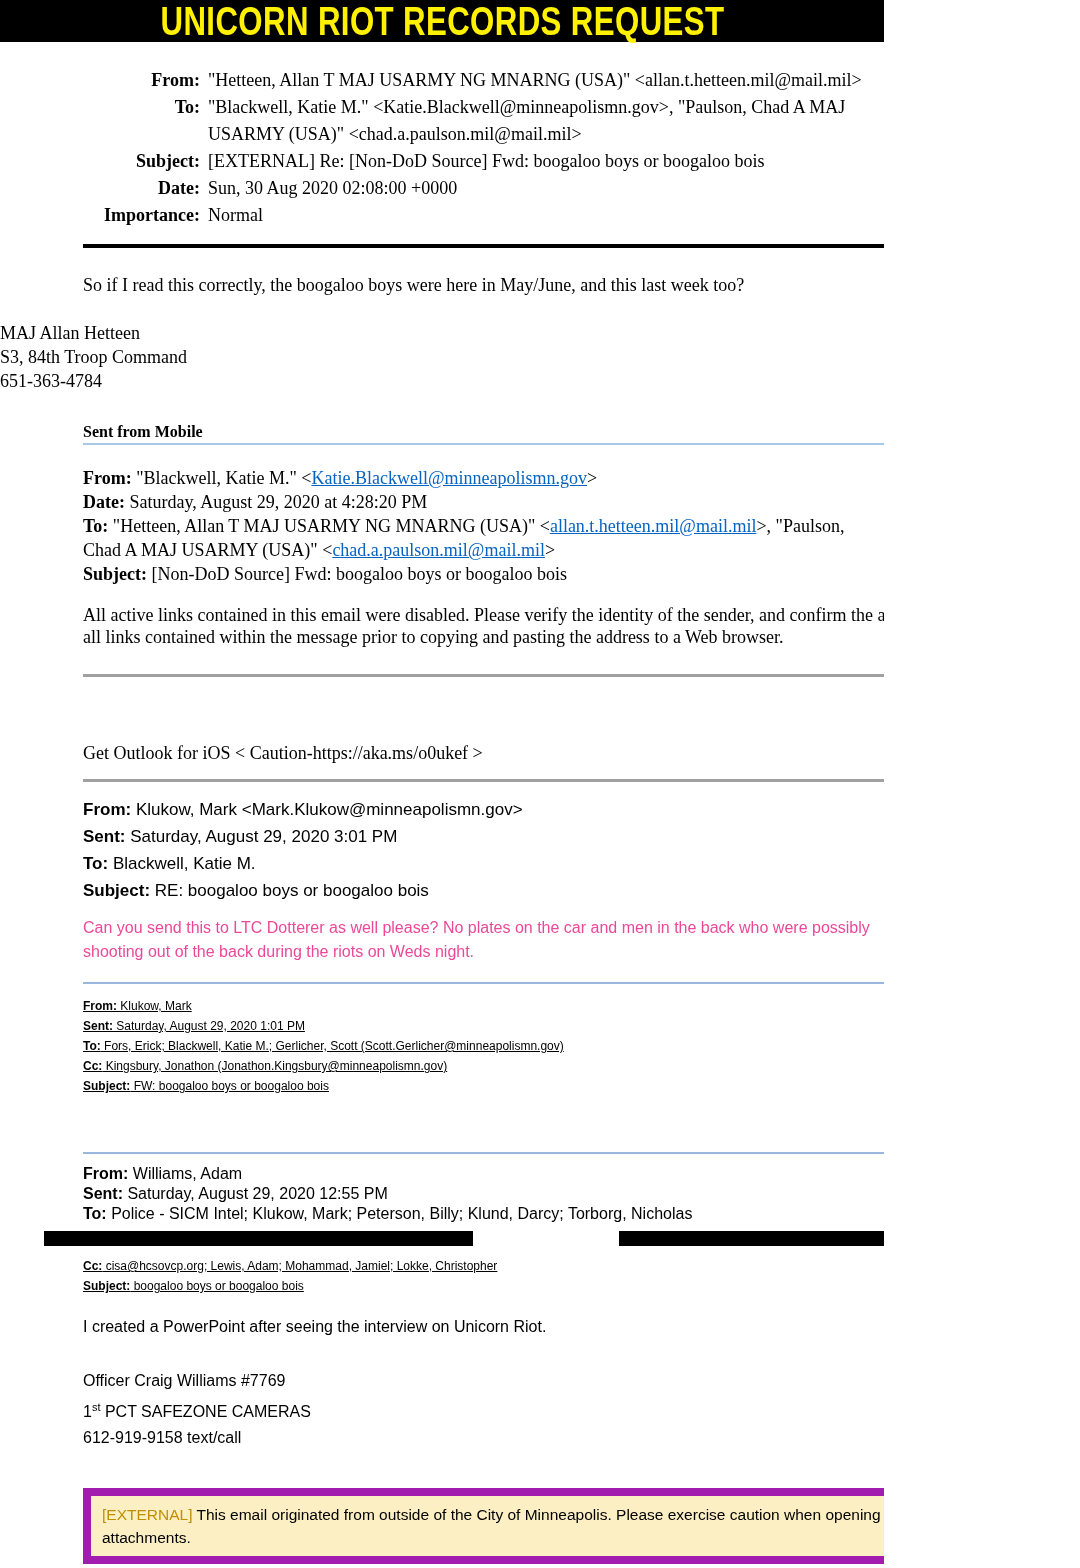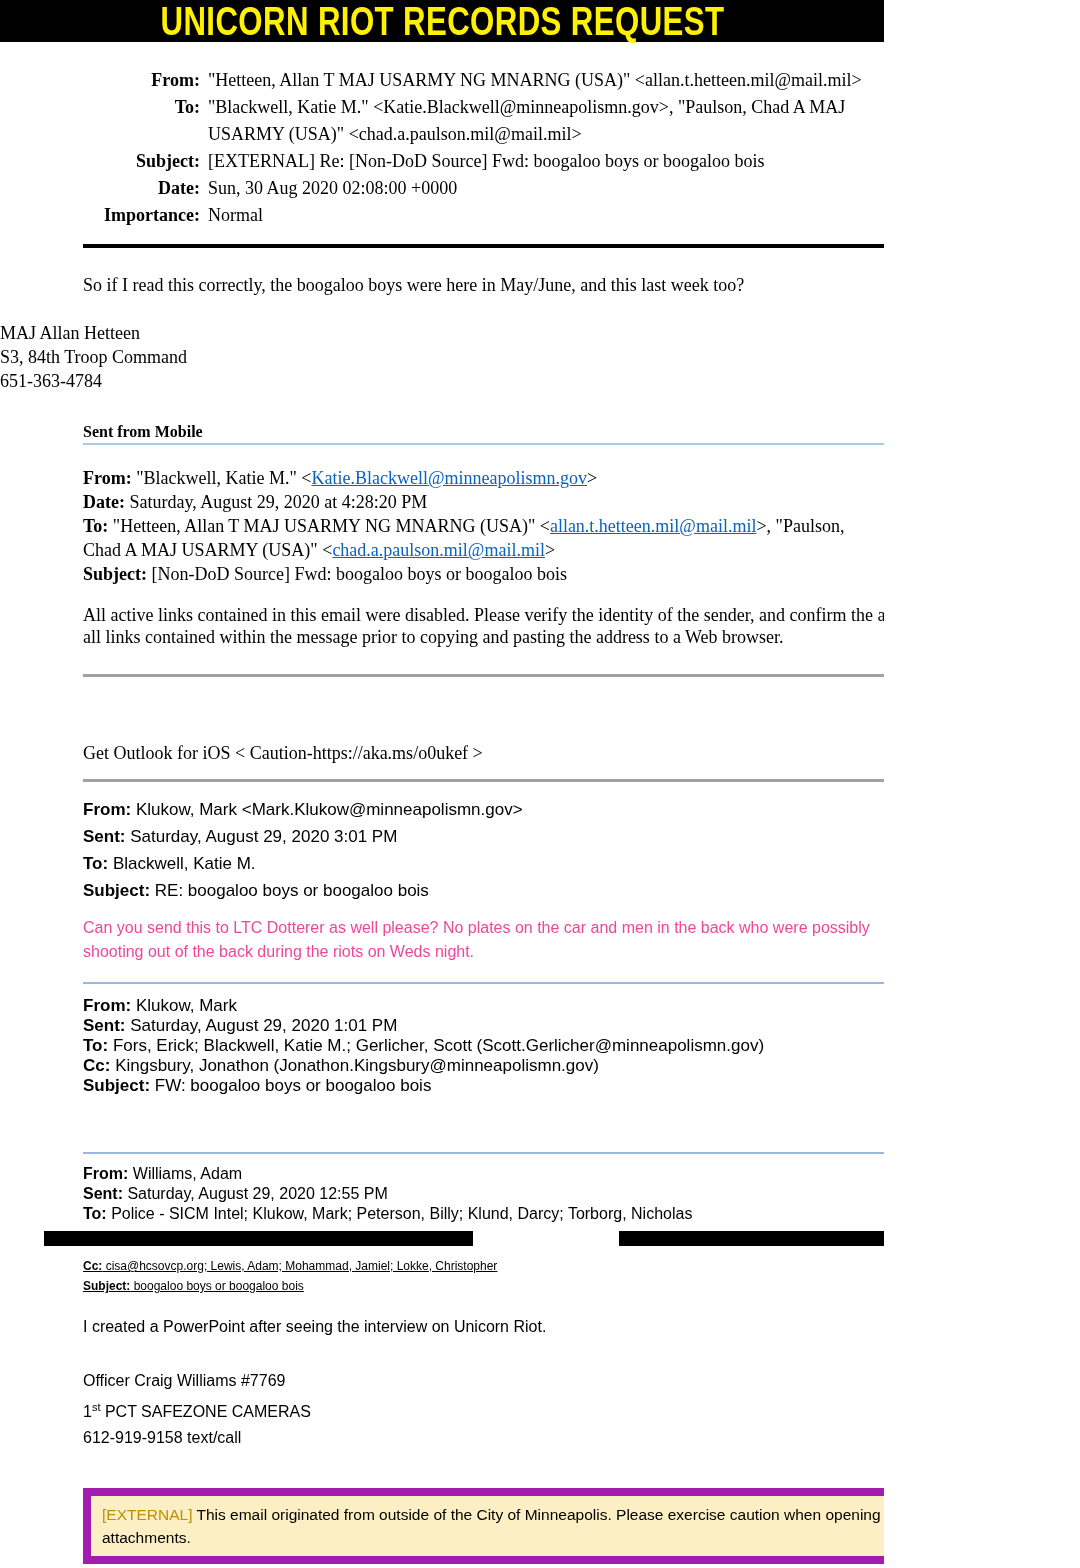--- a/index.html
+++ b/index.html
@@ -57,21 +57,21 @@
 
   .rule-gray { margin: 26px 0 0 83px; width: 859px; height: 3px; background: #A0A0A0; }
   .outlook { margin: 64px 0 0 83px; line-height: 24px; font-size: 18px; }
   .rule-gray2 { margin-top: 14px; }
 
   
   .sans { font-family: "Liberation Sans", sans-serif; }
   .email3 { margin: 14px 0 0 83px; font-size: 17px; line-height: 27px; }
   .bluenote { margin: 12px 0 0 83px; max-width: 870px; font-size: 16px; line-height: 24px; color: #ec4899; }
   .rule-lblue { margin: 18px 0 0 83px; width: 860px; height: 2px; background: #9CB7DE; }
-  .email4 { margin: 12px 12px 0 83px; font-size: 17px; line-height: 20px; }
+  .email4 { margin: 12px 12px 0 83px; font-size: 12px; line-height: 20px; text-decoration: underline; }
   .rule-lblue-3 { margin-top: 56px; }
   .email5 { margin: 10px 0 0 83px; font-size: 16px; line-height: 20px; }
 
   .redaction-row { position: relative; height: 16px; margin-top: 7px; }
   .redact-left  { position: absolute; left: 44px;  top: 0; width: 429px; height: 15px; background: #000000; }
   .redact-right { position: absolute; left: 619px; top: 0; width: 428px; height: 15px; background: #000000; }
 
   .email5b { margin: 9px 12px 0 83px; font-size: 12px; line-height: 20px; text-decoration: underline; }
   .ppline { margin: 20px 0 0 83px; font-size: 16px; line-height: 22px; font-weight: bold; }
   .ppline { font-weight: normal; }

